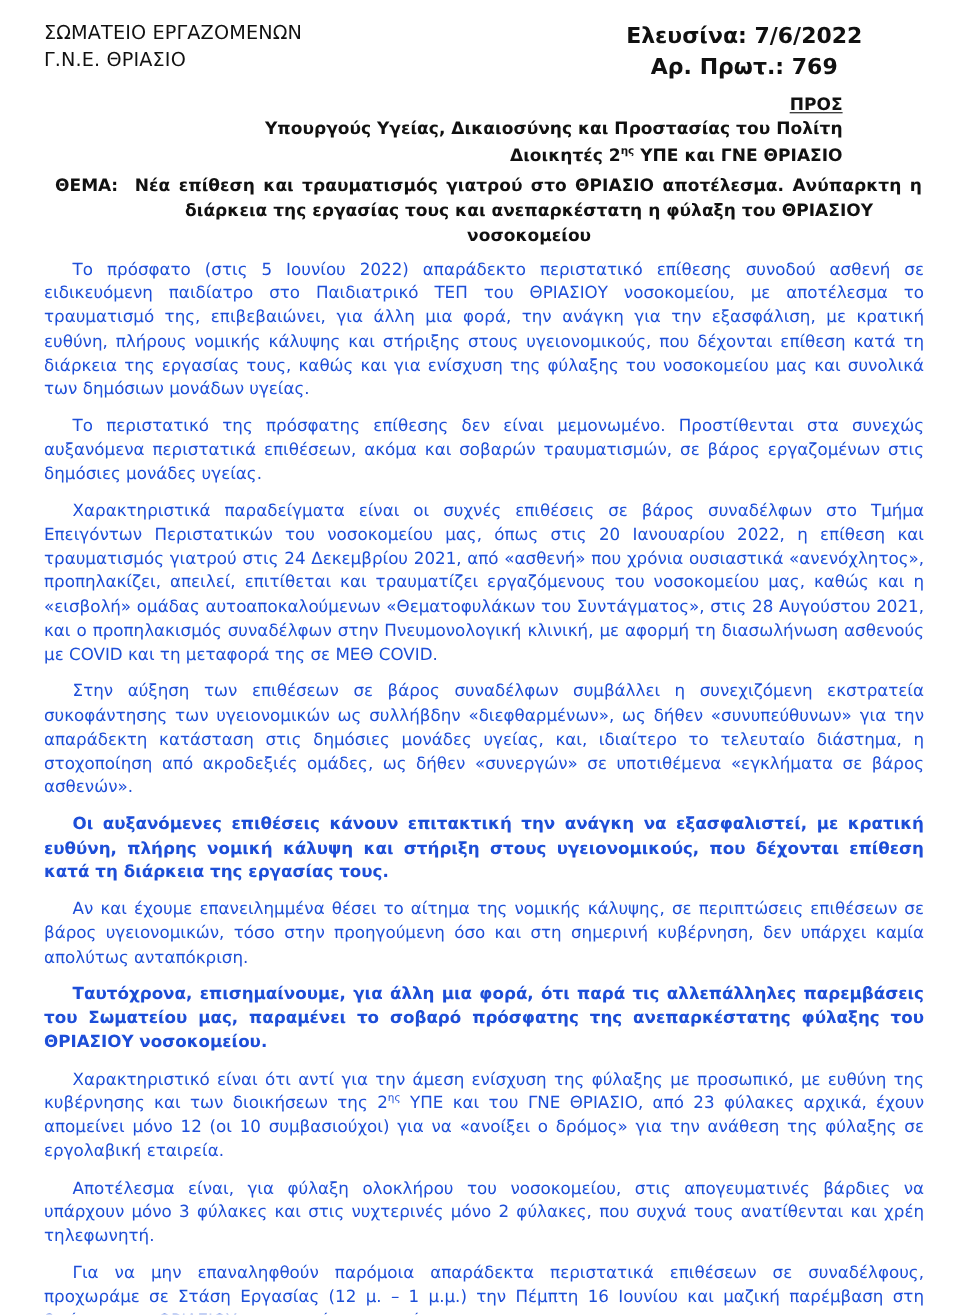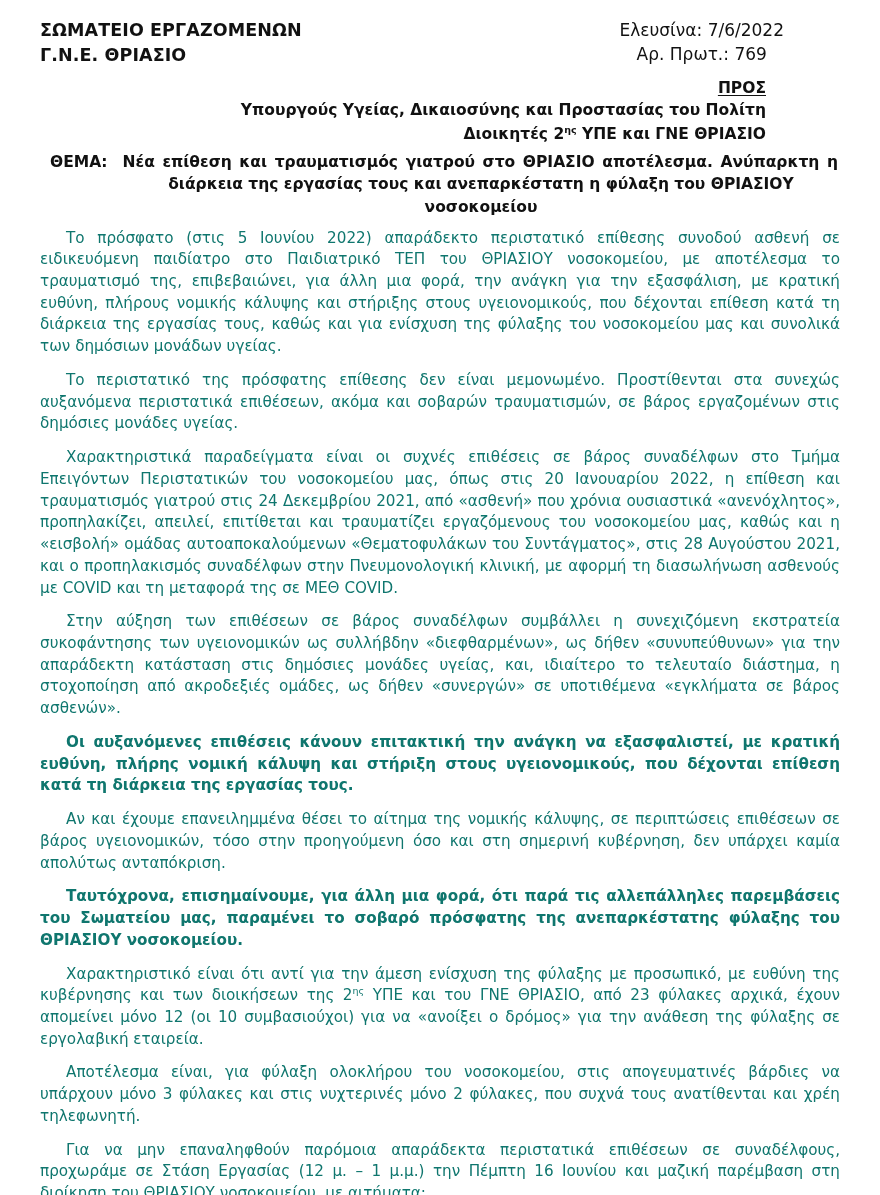--- a/index.html
+++ b/index.html
@@ -23,30 +23,30 @@
 
   
   .letterhead {
     display: flex;
     justify-content: space-between;
     align-items: flex-start;
     width: 100%;
   }
   .org-block {
     font-size: 17.5px;
-    font-weight: bold;
+    font-weight: normal;
     line-height: 1.42;
     letter-spacing: 0.1px;
     white-space: nowrap;
   }
   .org-block div { white-space: nowrap; }
 
   .meta-block {
-    font-size: 17px;
-    font-weight: normal;
+    font-size: 20px;
+    font-weight: bold;
     line-height: 1.42;
     text-align: center;
     padding-right: 56px;
     white-space: nowrap;
   }
 
   
   .pros-wrap {
     margin-top: 10px;
     text-align: right;
@@ -89,21 +89,21 @@
   .subject-line-3 { text-align: center; padding-left: 74px; }
 
   
   .body-text { margin-top: 9px; }
   p.para {
     margin: 0 0 12px 0;
     font-size: 15.2px;
     line-height: 1.43;
     text-align: justify;
     text-indent: 26px;
-    color: #0f766e;
+    color: #1d4ed8;
   }
   p.para.bold {
     font-weight: bold;
   }
   p.para sup {
     font-size: 9.5px;
     vertical-align: super;
     line-height: 0;
   }
 </style>

